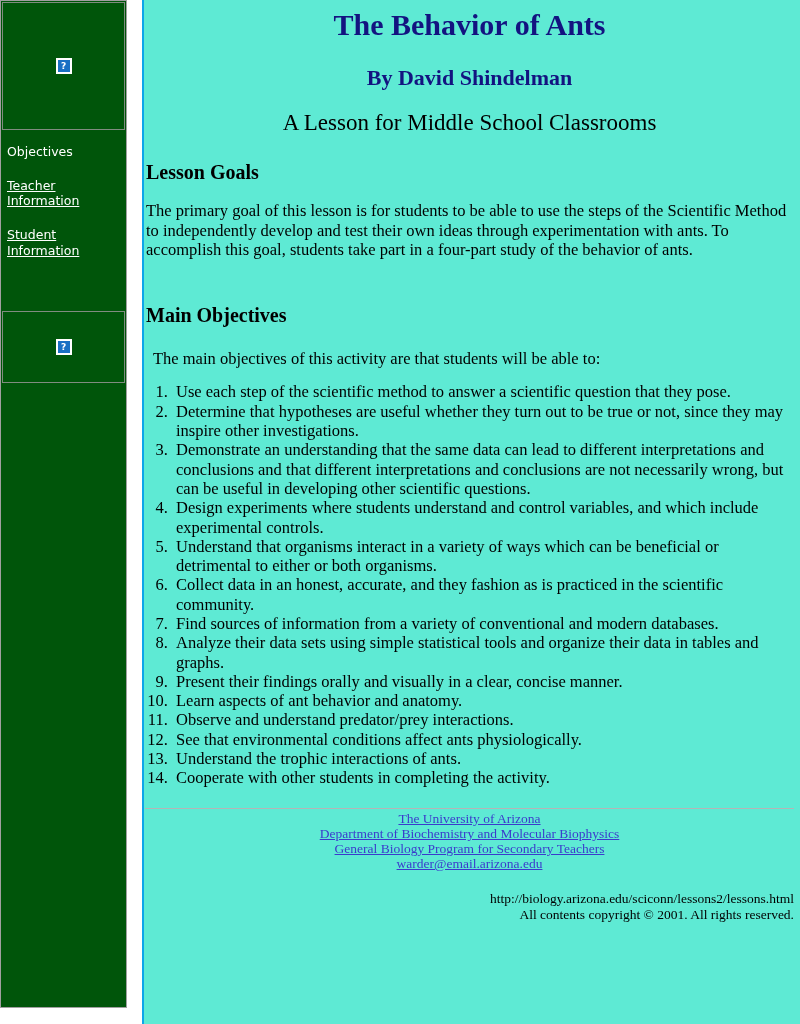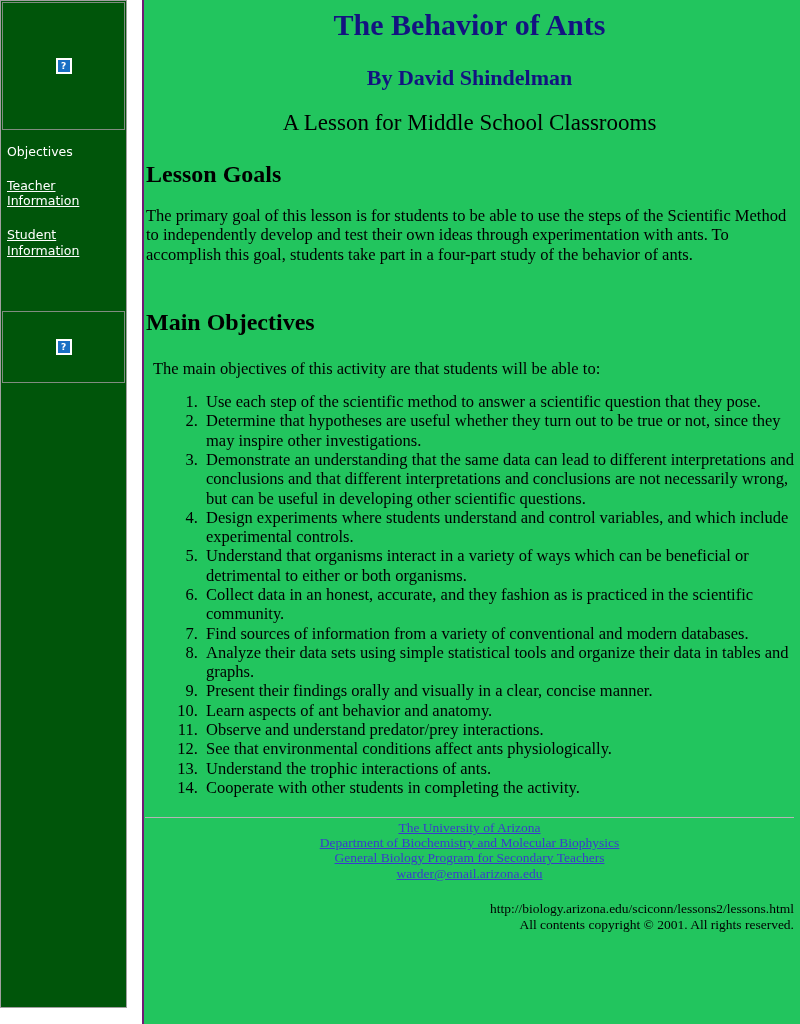--- a/index.html
+++ b/index.html
@@ -94,22 +94,22 @@
     color: #ffffff;
     text-decoration: underline;
     display: block;
     margin-bottom: 18px;
   }
   .nav-spacer-a { flex: 0 0 34px; }
   .nav-spacer-b { flex: 1 1 auto; }
 
   
   .content-cell {
-    border-left: 2px solid #701a75;
-    background: #22c55e;
+    border-left: 2px solid #0ea5e9;
+    background: #5eead4;
     padding: 0;
   }
   .content-inner {
     padding: 0 6px 0 1px;
   }
 
   h1.doc-title {
     font-size: 30px;
     font-weight: bold;
     color: #131380;
@@ -127,21 +127,21 @@
   }
   p.doc-subtitle {
     font-size: 23px;
     color: #000000;
     text-align: center;
     margin: 20px 0 0 0;
     line-height: 1.15;
   }
 
   h2.section-heading {
-    font-size: 24px;
+    font-size: 20px;
     font-weight: bold;
     color: #000000;
     margin: 24px 0 0 0;
     padding-left: 1px;
     line-height: 1.2;
   }
   h2.section-heading.objectives {
     margin-top: 44px;
   }
 
@@ -154,21 +154,21 @@
   }
   p.body-text.intro-objectives {
     margin-top: 22px;
     padding-left: 8px;
   }
 
   ol.objectives-list {
     font-size: 16.5px;
     line-height: 1.17;
     margin: 14px 0 0 0;
-    padding-left: 57px;
+    padding-left: 27px;
   }
   ol.objectives-list > li {
     margin: 0 0 0 0;
     padding-left: 4px;
   }
 
   
   hr.footer-rule {
     border: none;
     border-top: 1px solid #b5b5b5;

